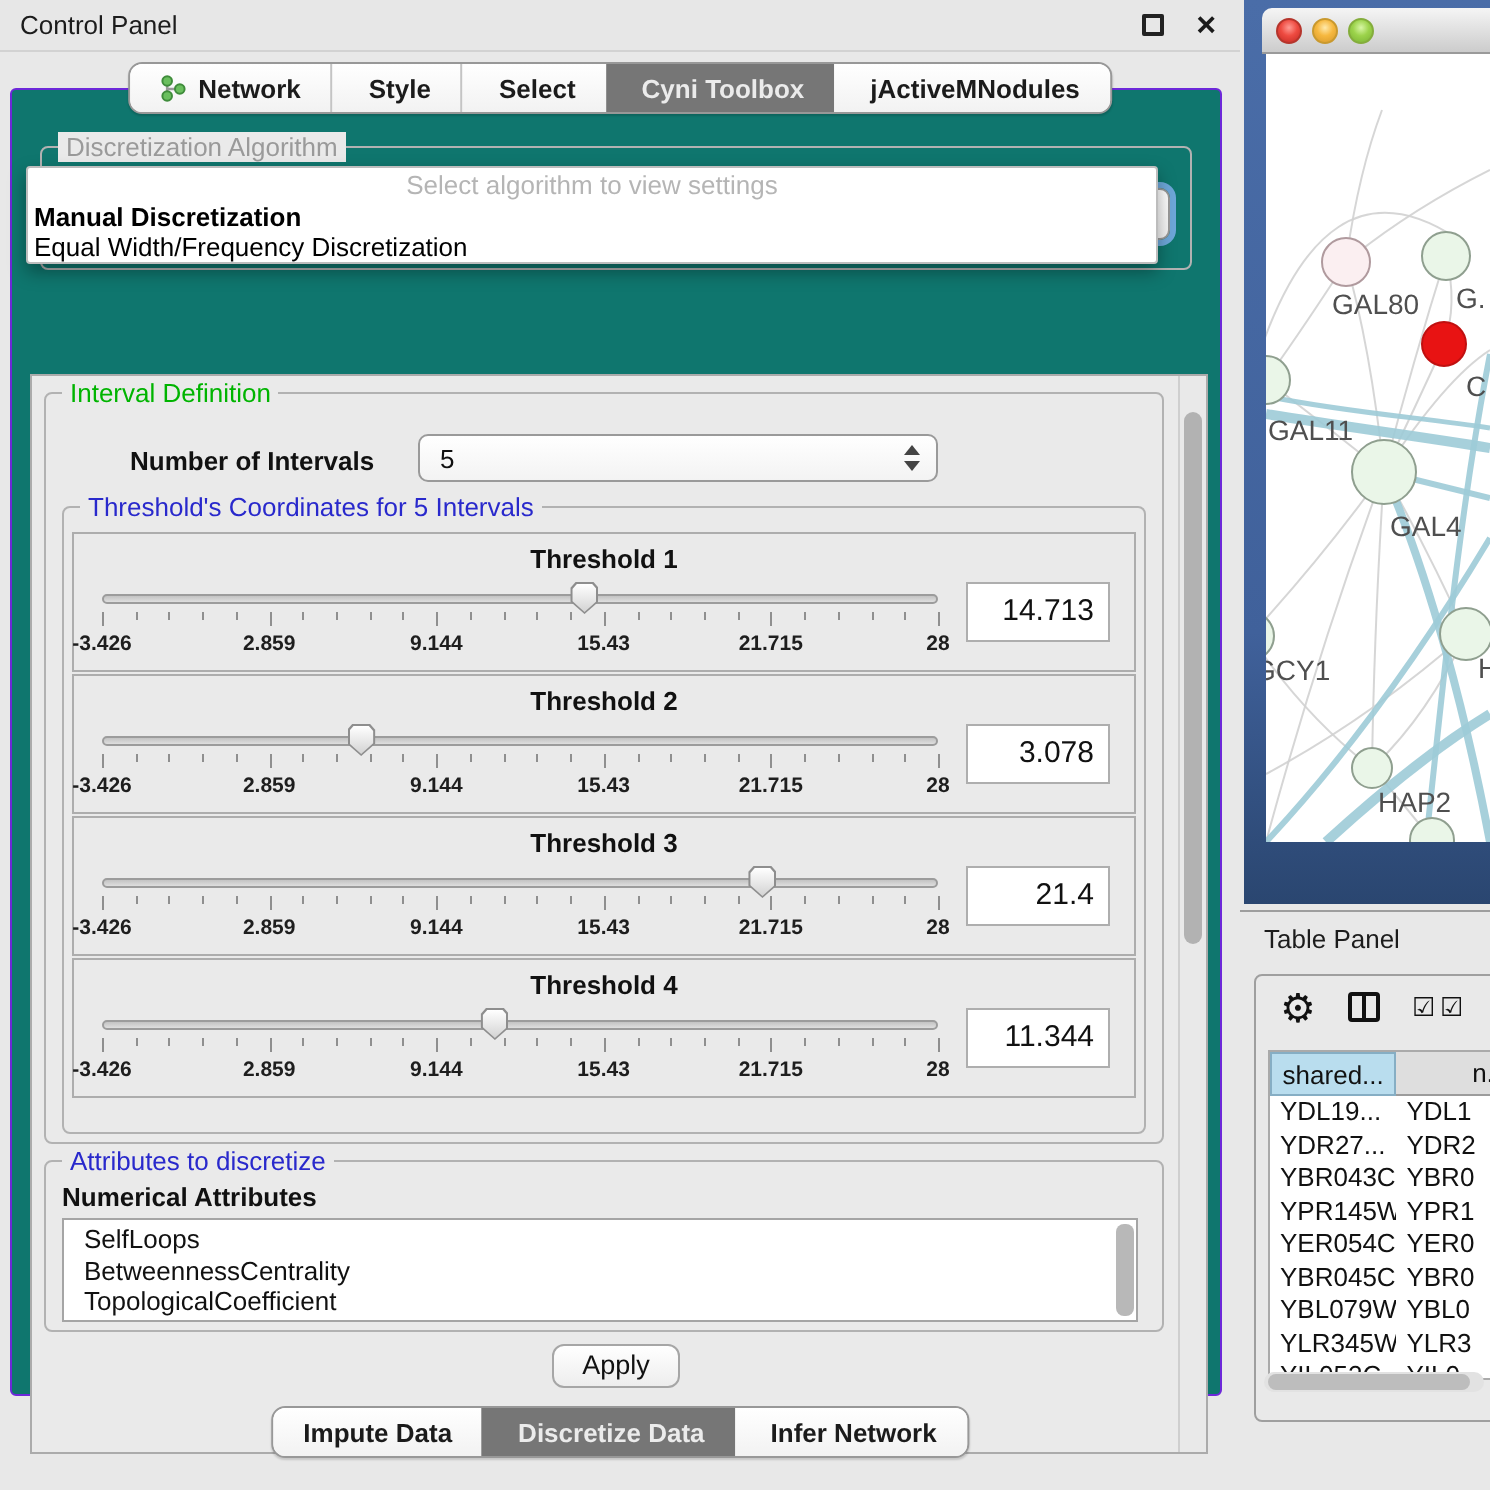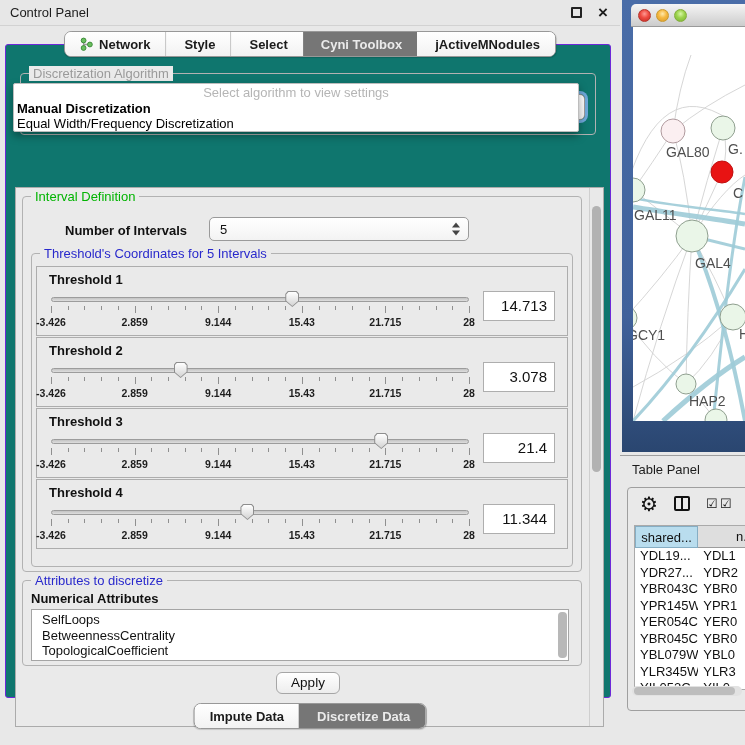--- a/index.html
+++ b/index.html
@@ -60,21 +60,21 @@
   #main-vscroll { position:absolute; right:0; top:0; bottom:0; width:14px; background:#e9e9e9; border-left:1px solid #cfcfcf; }
   #main-vscroll .thumb { position:absolute; left:2px; top:18px; width:9px; height:266px; border-radius:5px; background:#b2b2b2; }
 
   
   #interval-group { left:6px; top:8px; width:560px; height:376px; }
   .noi-label { position:absolute; left:42px; top:26px; font-size:13px; font-weight:bold; color:#111; }
   #noi-combo { left:186px; top:20px; width:260px; height:24px; }
   #thresh-group { left:8px; top:56px; width:542px; height:314px; }
   #thresh-list { position:absolute; left:4px; top:12px; right:4px; }
   .thr-panel { position:relative; height:70px; margin-bottom:1px; border:1px solid #adadad; background:#eaeaea; padding:5px 12px 0 12px; }
-  .thr-label { font-size:13px; font-weight:bold; color:#111; height:17px; }
+  .thr-label { font-size:13px; font-weight:bold; color:#111; height:17px;text-align:center; }
   .thr-row { display:flex; align-items:flex-start; }
   .sl-zone { flex:1; position:relative; height:44px; margin:0 14px 0 2px; }
   .sl-track { position:absolute; left:0; right:0; top:8px; height:5px; border:1px solid #9c9c9c; border-radius:3px;
     background:linear-gradient(#c3c3c3,#dedede); }
   .sl-thumb { position:absolute; top:2px; width:14px; height:16px;
     clip-path:polygon(50% 100%, 0 62%, 0 18%, 18% 0, 82% 0, 100% 18%, 100% 62%); background:#8e8e8e; }
   .sl-thumb i { position:absolute; left:1px; top:1px; right:1px; bottom:1px; display:block;
     clip-path:polygon(50% 100%, 0 62%, 0 18%, 18% 0, 82% 0, 100% 18%, 100% 62%);
     background:linear-gradient(#ffffff,#d3d3d3); }
   .tick { position:absolute; width:1px; background:#8f8f8f; top:17px; }
@@ -410,20 +410,23 @@
       </div>
   </div>
 
   <div class="segbar" id="bottom-tabbar">
       <div class="seg">
         <span>Impute Data</span>
       </div>
       <div class="seg sel">
         <span>Discretize Data</span>
       </div>
+      <div class="seg">
+        <span>Infer Network</span>
+      </div>
     </div>
 </div>
 
 <div id="right-region">
   <div id="net-window">
     <div class="net-titlebar">
       <span class="tl red"></span>
       <span class="tl yellow"></span>
       <span class="tl green"></span>
     </div>

